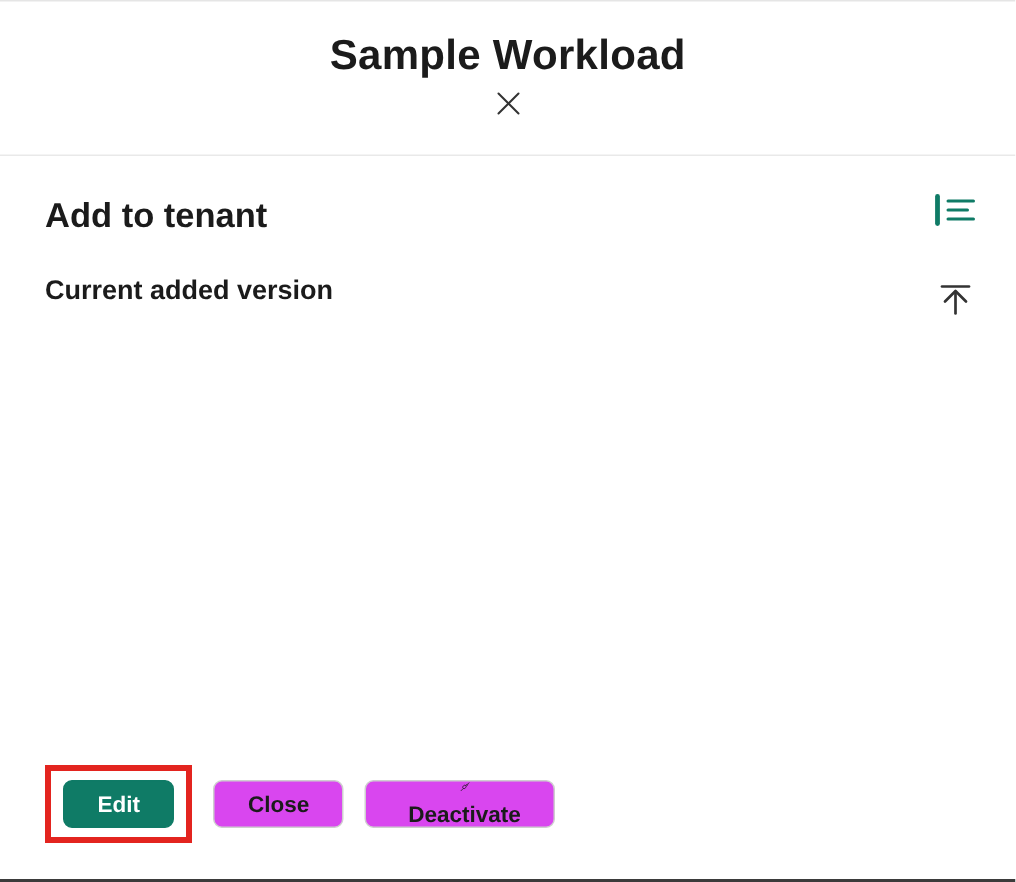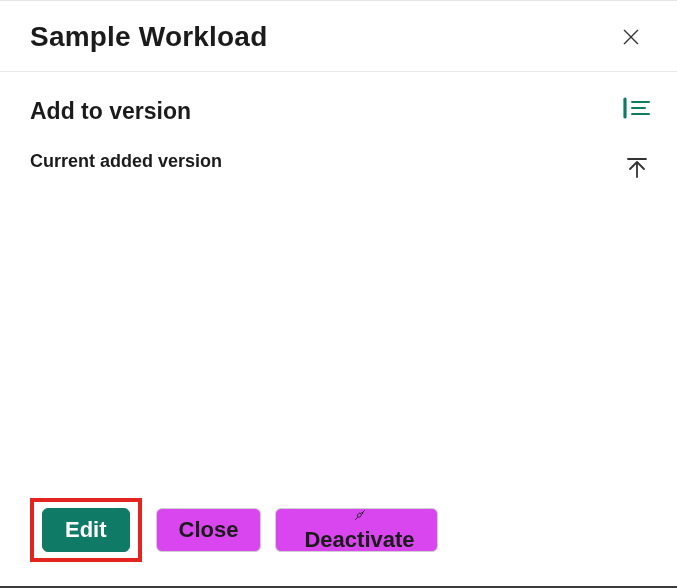--- a/index.html
+++ b/index.html
@@ -19,20 +19,21 @@
       display: flex;
       flex-direction: column;
     }
     
     .header {
       display: flex;
       align-items: center;
       justify-content: space-between;
       padding: 20px 30px 18px 30px;
       border-bottom: 1px solid #e9e9e9;
+      flex-direction: column;
     }
     .header h1 {
       font-size: 28px;
       font-weight: 700;
       letter-spacing: 0.2px;
     }
     .close-btn {
       background: none;
       border: none;
       padding: 6px;
@@ -92,23 +93,23 @@
       align-items: center;
       gap: 14px;
     }
     .hl {
       border: 4px solid #e3241f;
       padding: 6px 8px;
       display: inline-flex;
     }
     .btn {
       font-family: inherit;
-      font-size: 22px;
+      font-size: 15px;
       font-weight: 600;
-      height: 44px;
+      height: 32px;
       border-radius: 6px;
       padding: 0 22px;
       display: inline-flex;
       align-items: center;
       gap: 8px;
       cursor: pointer;
       line-height: 1;
       justify-content: flex-end;
     }
     .btn-primary {
@@ -133,21 +134,21 @@
     <h1>Sample Workload</h1>
     <button class="close-btn" aria-label="Close">
       <svg viewBox="0 0 24 24" fill="none" stroke="#333" stroke-width="1.6" stroke-linecap="round">
         <line x1="4" y1="4" x2="20" y2="20"></line>
         <line x1="20" y1="4" x2="4" y2="20"></line>
       </svg>
     </button>
   </div>
 
   <div class="body">
-    <div class="section-title">Add to version</div>
+    <div class="section-title">Add to tenant</div>
     <div class="label">Current added version</div>
 
     <div class="side-rail">
       <button class="rail-btn" aria-label="List settings">
         <svg width="28" height="24" viewBox="0 0 28 24">
           <line x1="2" y1="3" x2="2" y2="21" stroke="#0f7b66" stroke-width="3.2" stroke-linecap="round"></line>
           <line x1="9" y1="6" x2="26" y2="6" stroke="#0f7b66" stroke-width="2" stroke-linecap="round"></line>
           <line x1="9" y1="12" x2="22" y2="12" stroke="#0f7b66" stroke-width="2" stroke-linecap="round"></line>
           <line x1="9" y1="18" x2="26" y2="18" stroke="#0f7b66" stroke-width="2" stroke-linecap="round"></line>
         </svg>

